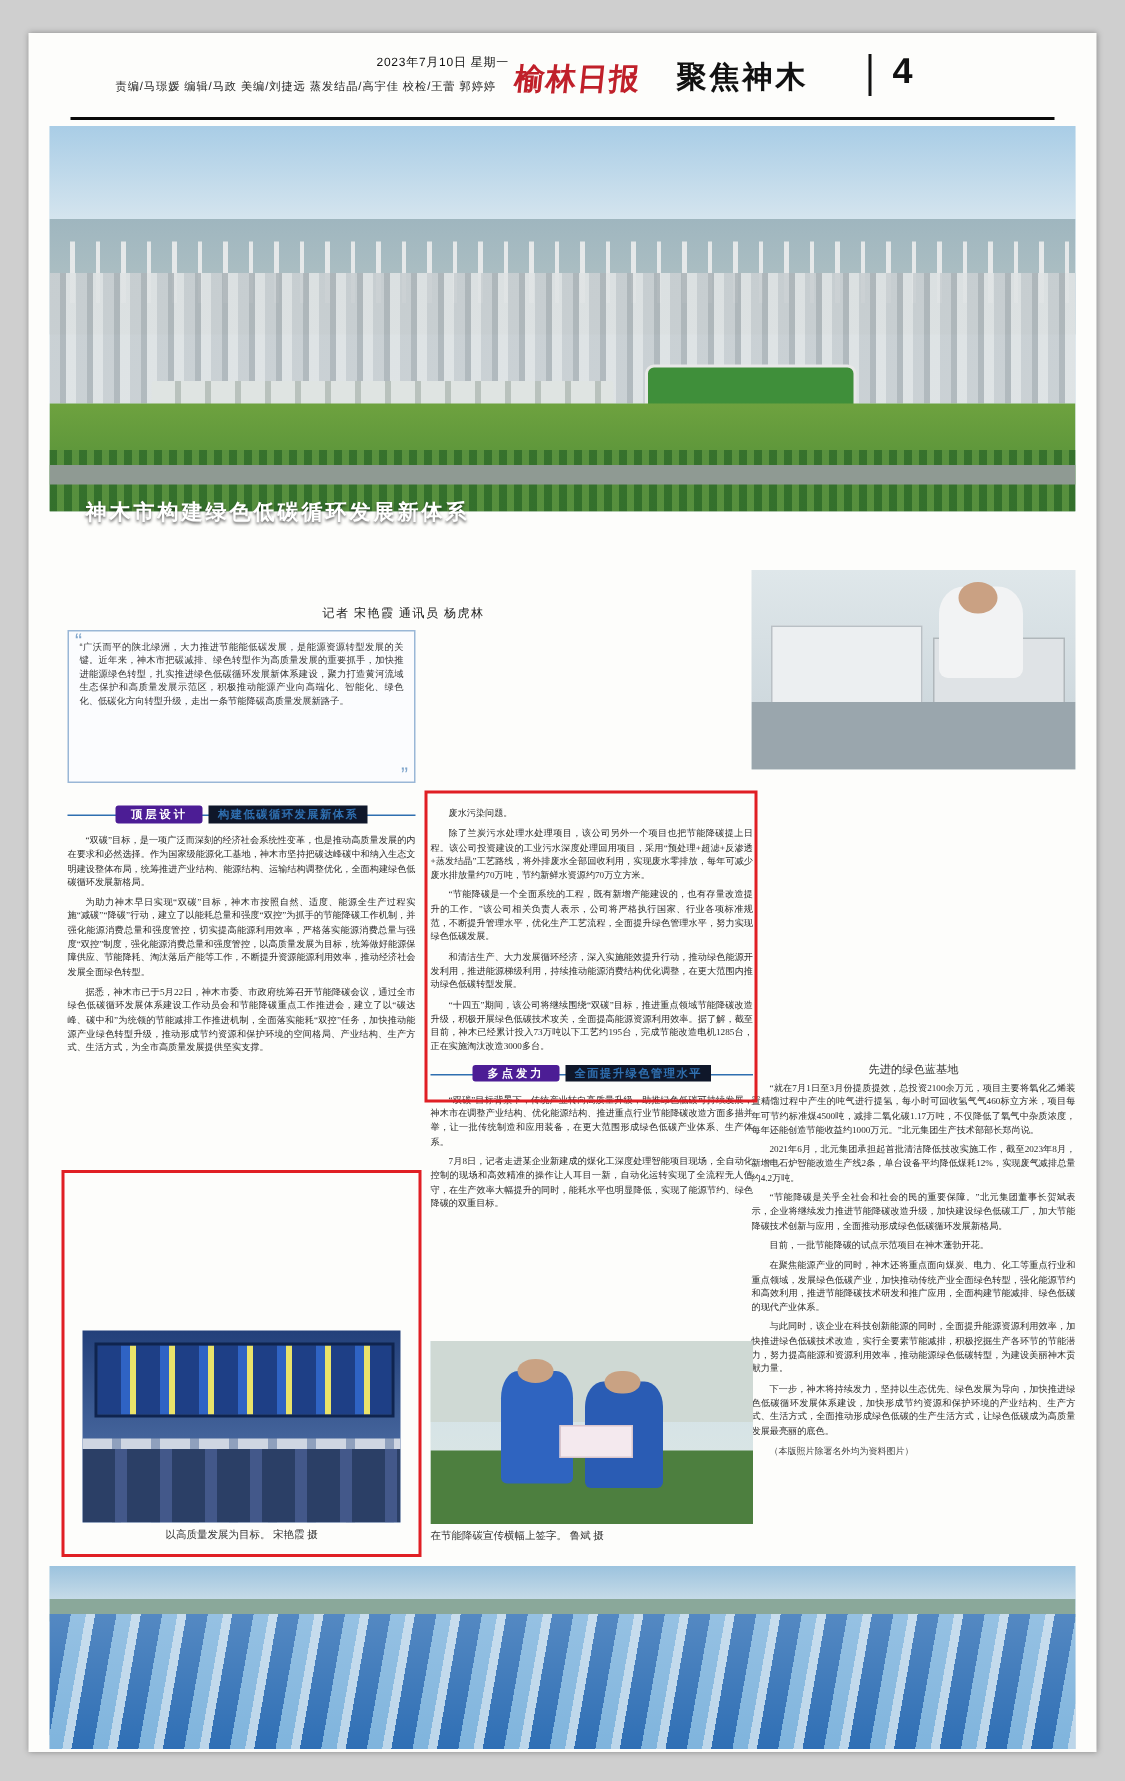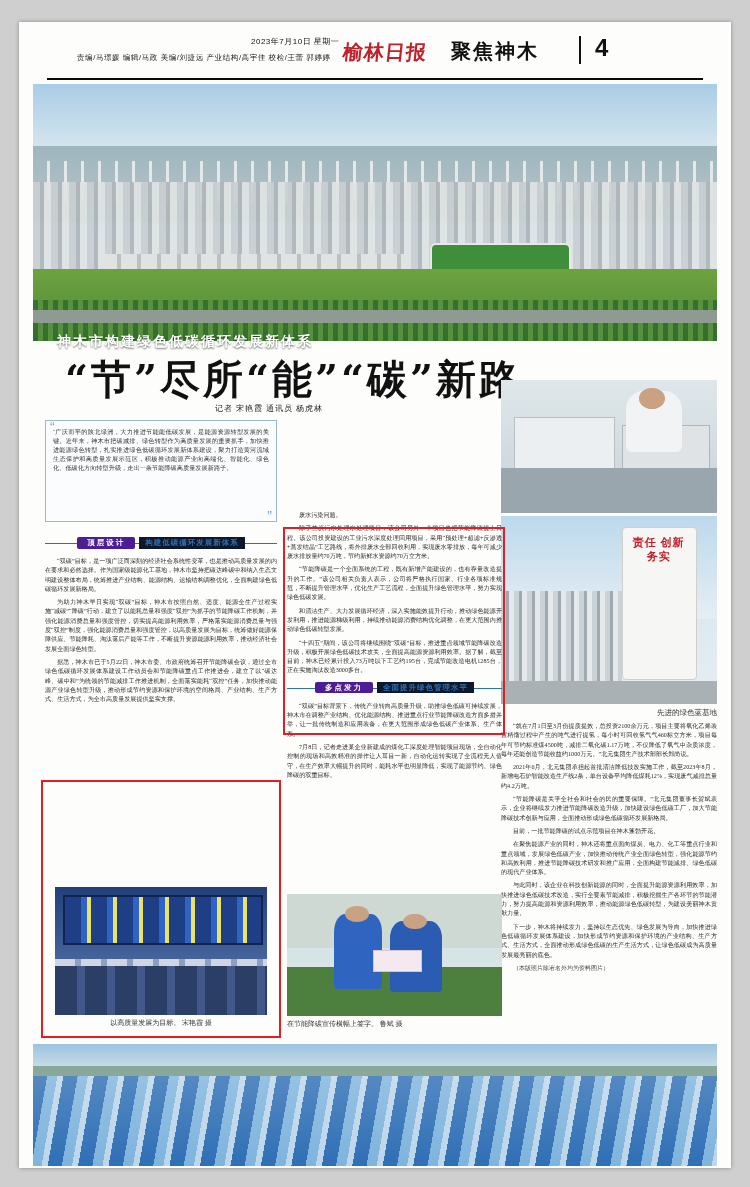--- a/index.html
+++ b/index.html
@@ -96,36 +96,36 @@
     position:absolute;left:482px;top:494px;width:216px;height:188px;overflow:hidden;
     background:linear-gradient(#cfe3f0,#e8eef2);
   }
   .photo-tank .sky2{position:absolute;left:0;top:0;width:100%;height:55%;background:linear-gradient(#bcd9ec,#e6eef3);}
   .photo-tank .tank{position:absolute;left:56%;top:6%;width:34%;height:80%;background:#f6f6f4;border:1px solid #cfcfcc;border-radius:4px;}
   .photo-tank .slogan{position:absolute;left:59%;top:10%;width:28%;color:#c0202a;font-size:11px;font-weight:bold;line-height:14px;text-align:center;letter-spacing:1px;}
   .photo-tank .pipes{position:absolute;left:0;top:40%;width:56%;height:52%;
     background:repeating-linear-gradient(90deg,#c9d2d6 0 5px,#9fa9ae 5px 8px,#e5e9eb 8px 13px);}
   .photo-tank .ground{position:absolute;left:0;bottom:0;width:100%;height:12%;background:#a9b1b4;}
   .cap-under{
-    position:absolute;left:482px;top:686px;width:216px;text-align:right;font-size:7.5px;color:#333;
+    position:absolute;left:482px;top:686px;width:216px;text-align:center;font-size:7.5px;color:#333;
   }
   
   .lede{
     position:absolute;left:26px;top:398px;width:232px;height:102px;
     border:1px solid #9ab7d6;background:#fbfcfe;padding:6px 7px;box-sizing:border-box;
     font-size:6.2px;line-height:9px;color:#333;text-align:justify;
     font-family:"Liberation Sans",sans-serif;
   }
   .lede .q{position:absolute;left:4px;top:2px;color:#7fa5cb;font-size:14px;}
   .lede .q2{position:absolute;right:4px;bottom:0px;color:#7fa5cb;font-size:14px;}
   
   .col{position:absolute;font-size:6.1px;line-height:9.3px;color:#2a2a2a;text-align:justify;}
   .col p{margin:0 0 4px 0;text-indent:12px;}
   .c1{left:26px;top:510px;width:232px;}
-  .c2{left:268px;top:489px;width:215px;}
+  .c2{left:268px;top:517px;width:215px;}
   .c3{left:482px;top:700px;width:216px;}
   
   .tab{
     position:relative;height:16px;margin:3px 0 6px 0;
     display:flex;align-items:center;justify-content:center;
   }
   .tab .line{position:absolute;left:0;top:8px;width:100%;height:1px;background:#2f6fb0;}
   .tab .lbl{
     position:relative;background:#4c1d95;color:#fff;font-size:7.5px;font-weight:bold;
     padding:1px 10px;letter-spacing:2px;border-radius:2px;
@@ -185,65 +185,57 @@
   .small-note{font-size:6px;color:#444;}
 </style>
 </head>
 <body>
 
 <div class="page">
   <div class="sheet">
 
     <div class="masthead">
       <div class="mh-date">2023年7月10日  星期一</div>
-      <div class="mh-credits">责编/马璟媛   编辑/马政   美编/刘捷远   产业结构/高宇佳   校检/王蕾   郭婷婷</div>
+      <div class="mh-credits">责编/马璟媛   编辑/马政   美编/刘捷远   蒸发结晶/高宇佳   校检/王蕾   郭婷婷</div>
       <div class="mh-logo">榆林日报</div>
       <div class="mh-section">聚焦神木</div>
       <div class="mh-divider"></div>
       <div class="mh-pageno">4</div>
       <div class="mh-rule"></div>
     </div>
 
     <div class="hero">
       <div class="sky"></div>
       <div class="midground"></div>
       <div class="stacks"></div>
       <div class="plant"></div>
       <div class="blocks"></div>
       <div class="field"></div>
       <div class="lawn"></div>
       <div class="trees"></div>
       <div class="road"></div>
     </div>
 
     <div class="kicker">神木市构建绿色低碳循环发展新体系</div>
-    <div class="headline">“节”尽所“能”“碳”新路</div>
     <div class="byline">记者 宋艳霞  通讯员 杨虎林</div>
 
     <div class="lede">
       <span class="q">“</span>
       <span>“广沃而平的陕北绿洲，大力推进节能能低碳发展，是能源资源转型发展的关键。近年来，神木市把碳减排、绿色转型作为高质量发展的重要抓手，加快推进能源绿色转型，扎实推进绿色低碳循环发展新体系建设，聚力打造黄河流域生态保护和高质量发展示范区，积极推动能源产业向高端化、智能化、绿色化、低碳化方向转型升级，走出一条节能降碳高质量发展新路子。</span>
       <span class="q2">”</span>
     </div>
 
     <div class="photo-lab">
       <div class="machine"></div>
       <div class="machine2"></div>
       <div class="person"></div>
       <div class="head"></div>
       <div class="bench"></div>
     </div>
 
-    <div class="photo-tank">
-      <div class="sky2"></div>
-      <div class="pipes"></div>
-      <div class="tank"></div>
-      <div class="slogan">责任 创新 务实</div>
-      <div class="ground"></div>
-    </div>
     <div class="cap-under">先进的绿色蓝基地</div>
 
     <div class="col c1">
       <div class="tab">
         <div class="line"></div>
         <div class="lbl">顶层设计</div>
         <div class="sub">构建低碳循环发展新体系</div>
       </div>
       <p>“双碳”目标，是一项广泛而深刻的经济社会系统性变革，也是推动高质量发展的内在要求和必然选择。作为国家级能源化工基地，神木市坚持把碳达峰碳中和纳入生态文明建设整体布局，统筹推进产业结构、能源结构、运输结构调整优化，全面构建绿色低碳循环发展新格局。</p>
       <p>为助力神木早日实现“双碳”目标，神木市按照自然、适度、能源全生产过程实施“减碳”“降碳”行动，建立了以能耗总量和强度“双控”为抓手的节能降碳工作机制，并强化能源消费总量和强度管控，切实提高能源利用效率，严格落实能源消费总量与强度“双控”制度，强化能源消费总量和强度管控，以高质量发展为目标，统筹做好能源保障供应、节能降耗、淘汰落后产能等工作，不断提升资源能源利用效率，推动经济社会发展全面绿色转型。</p>

